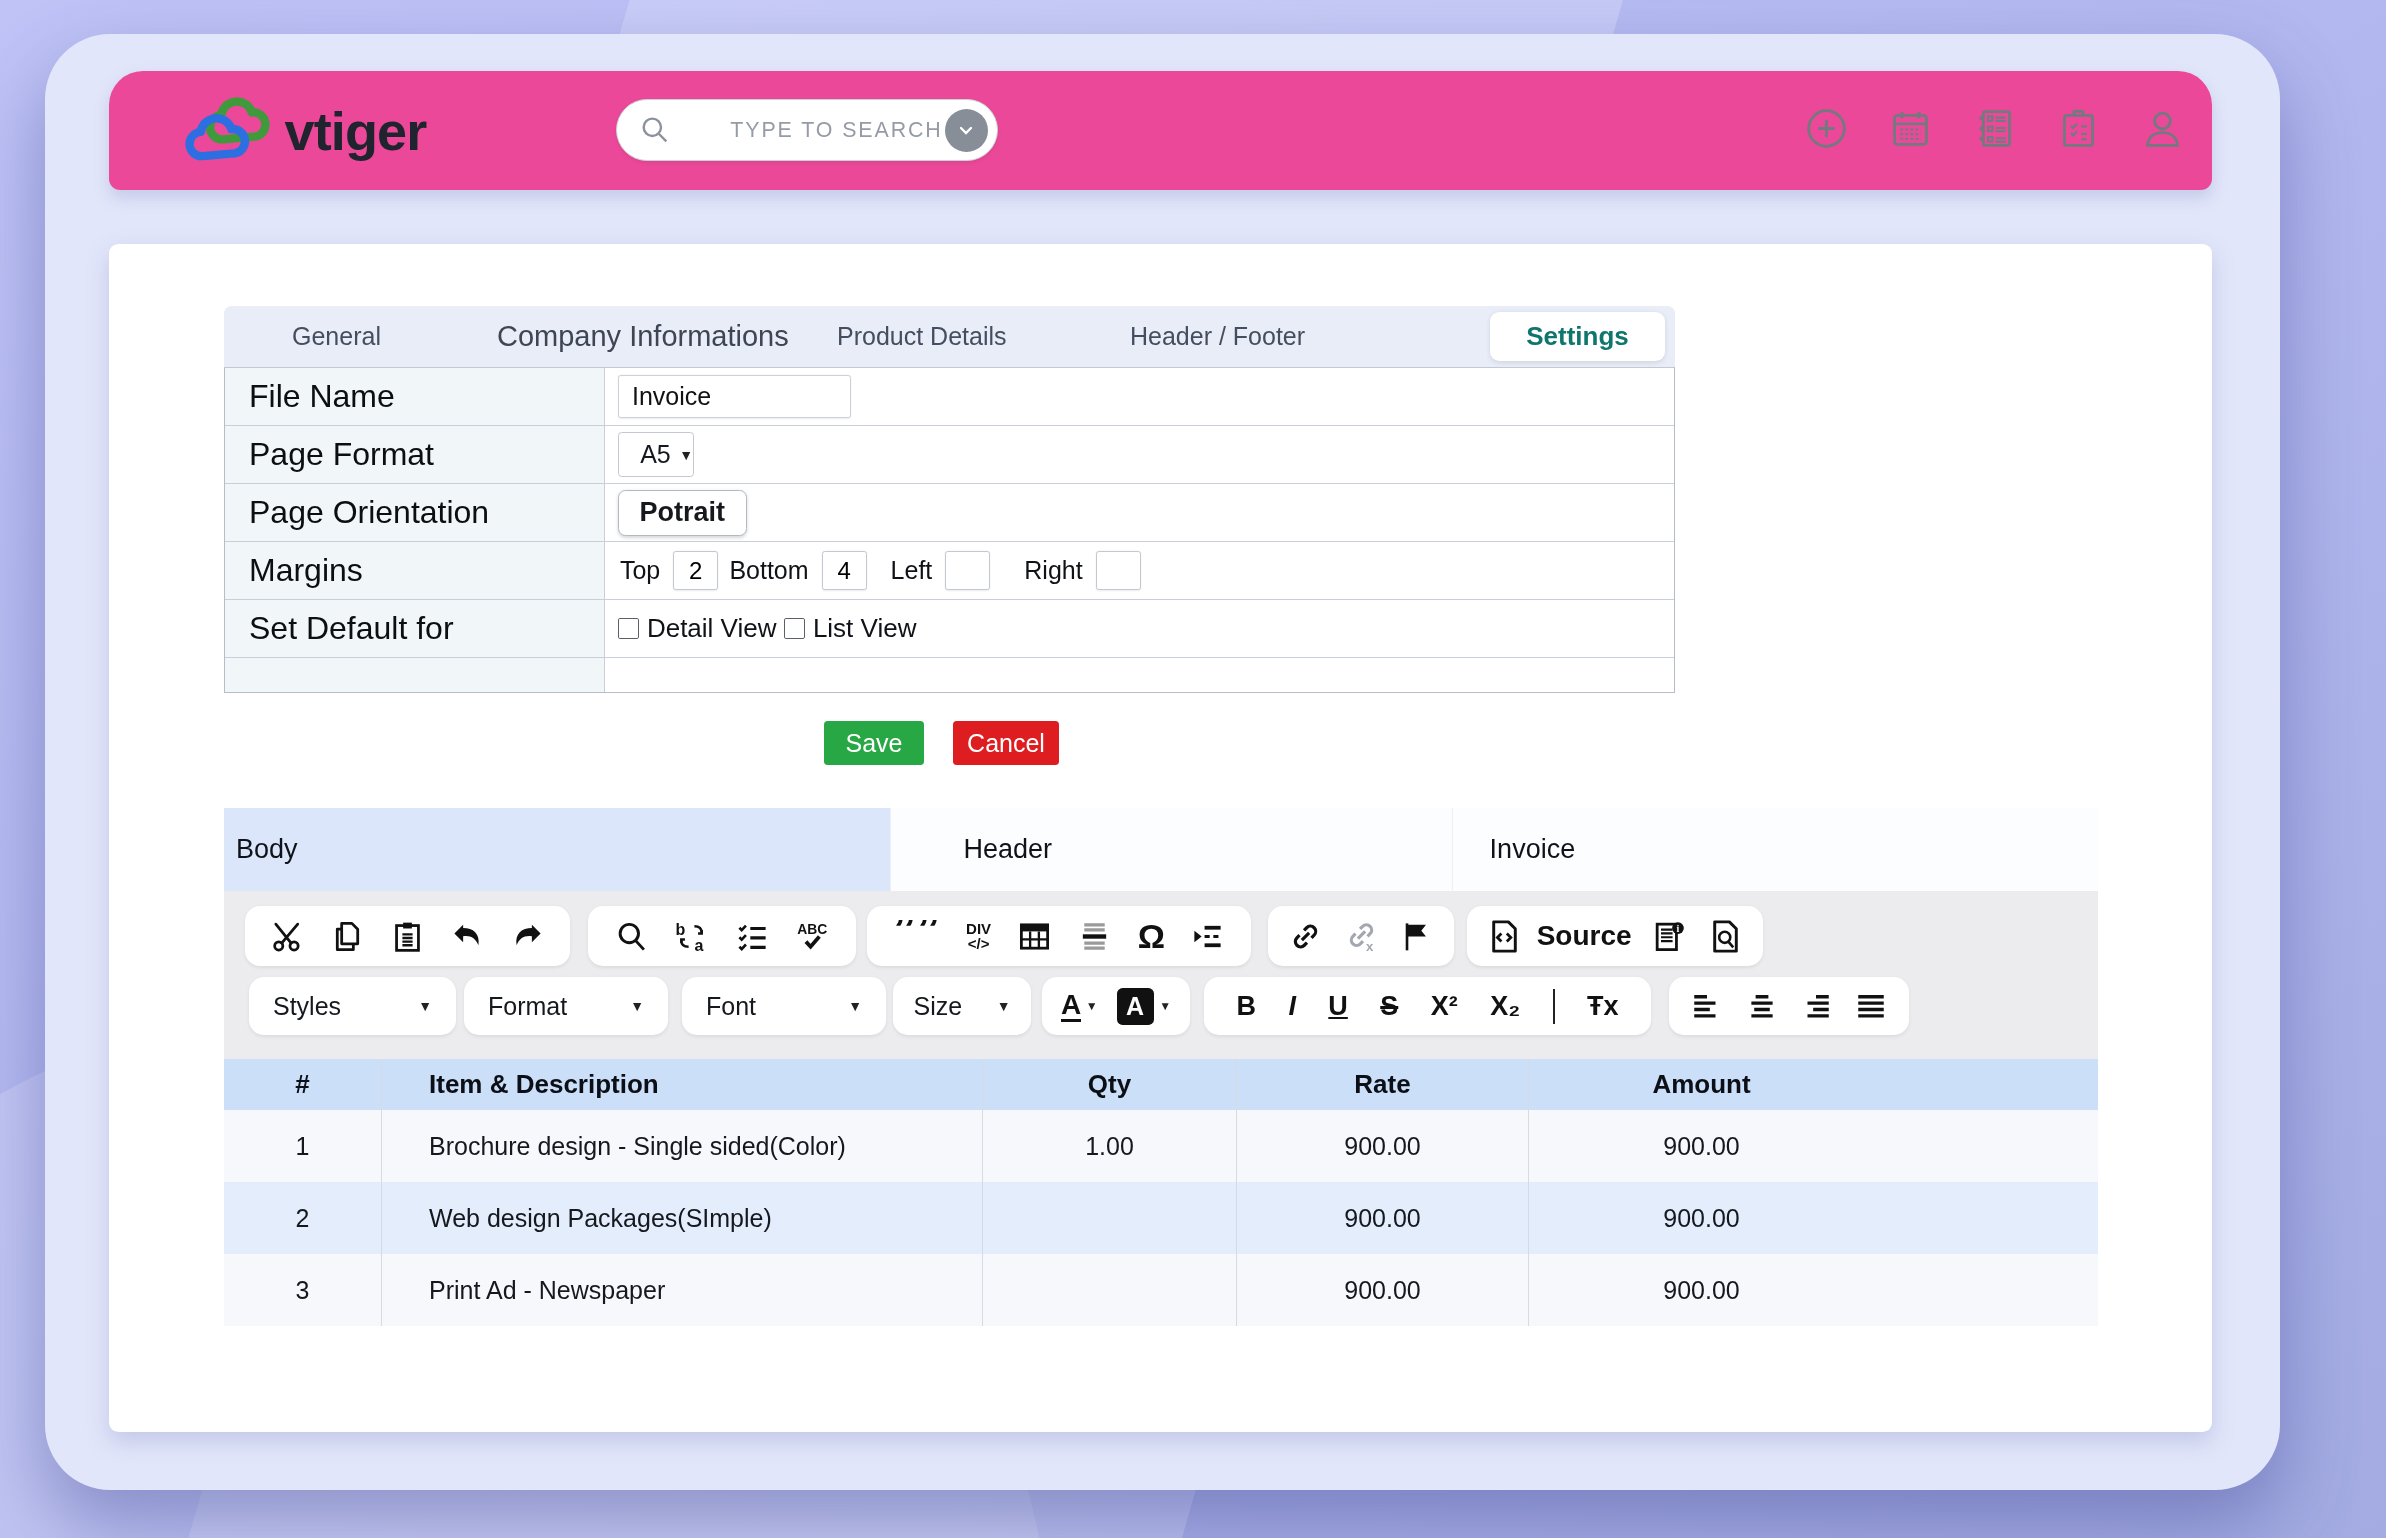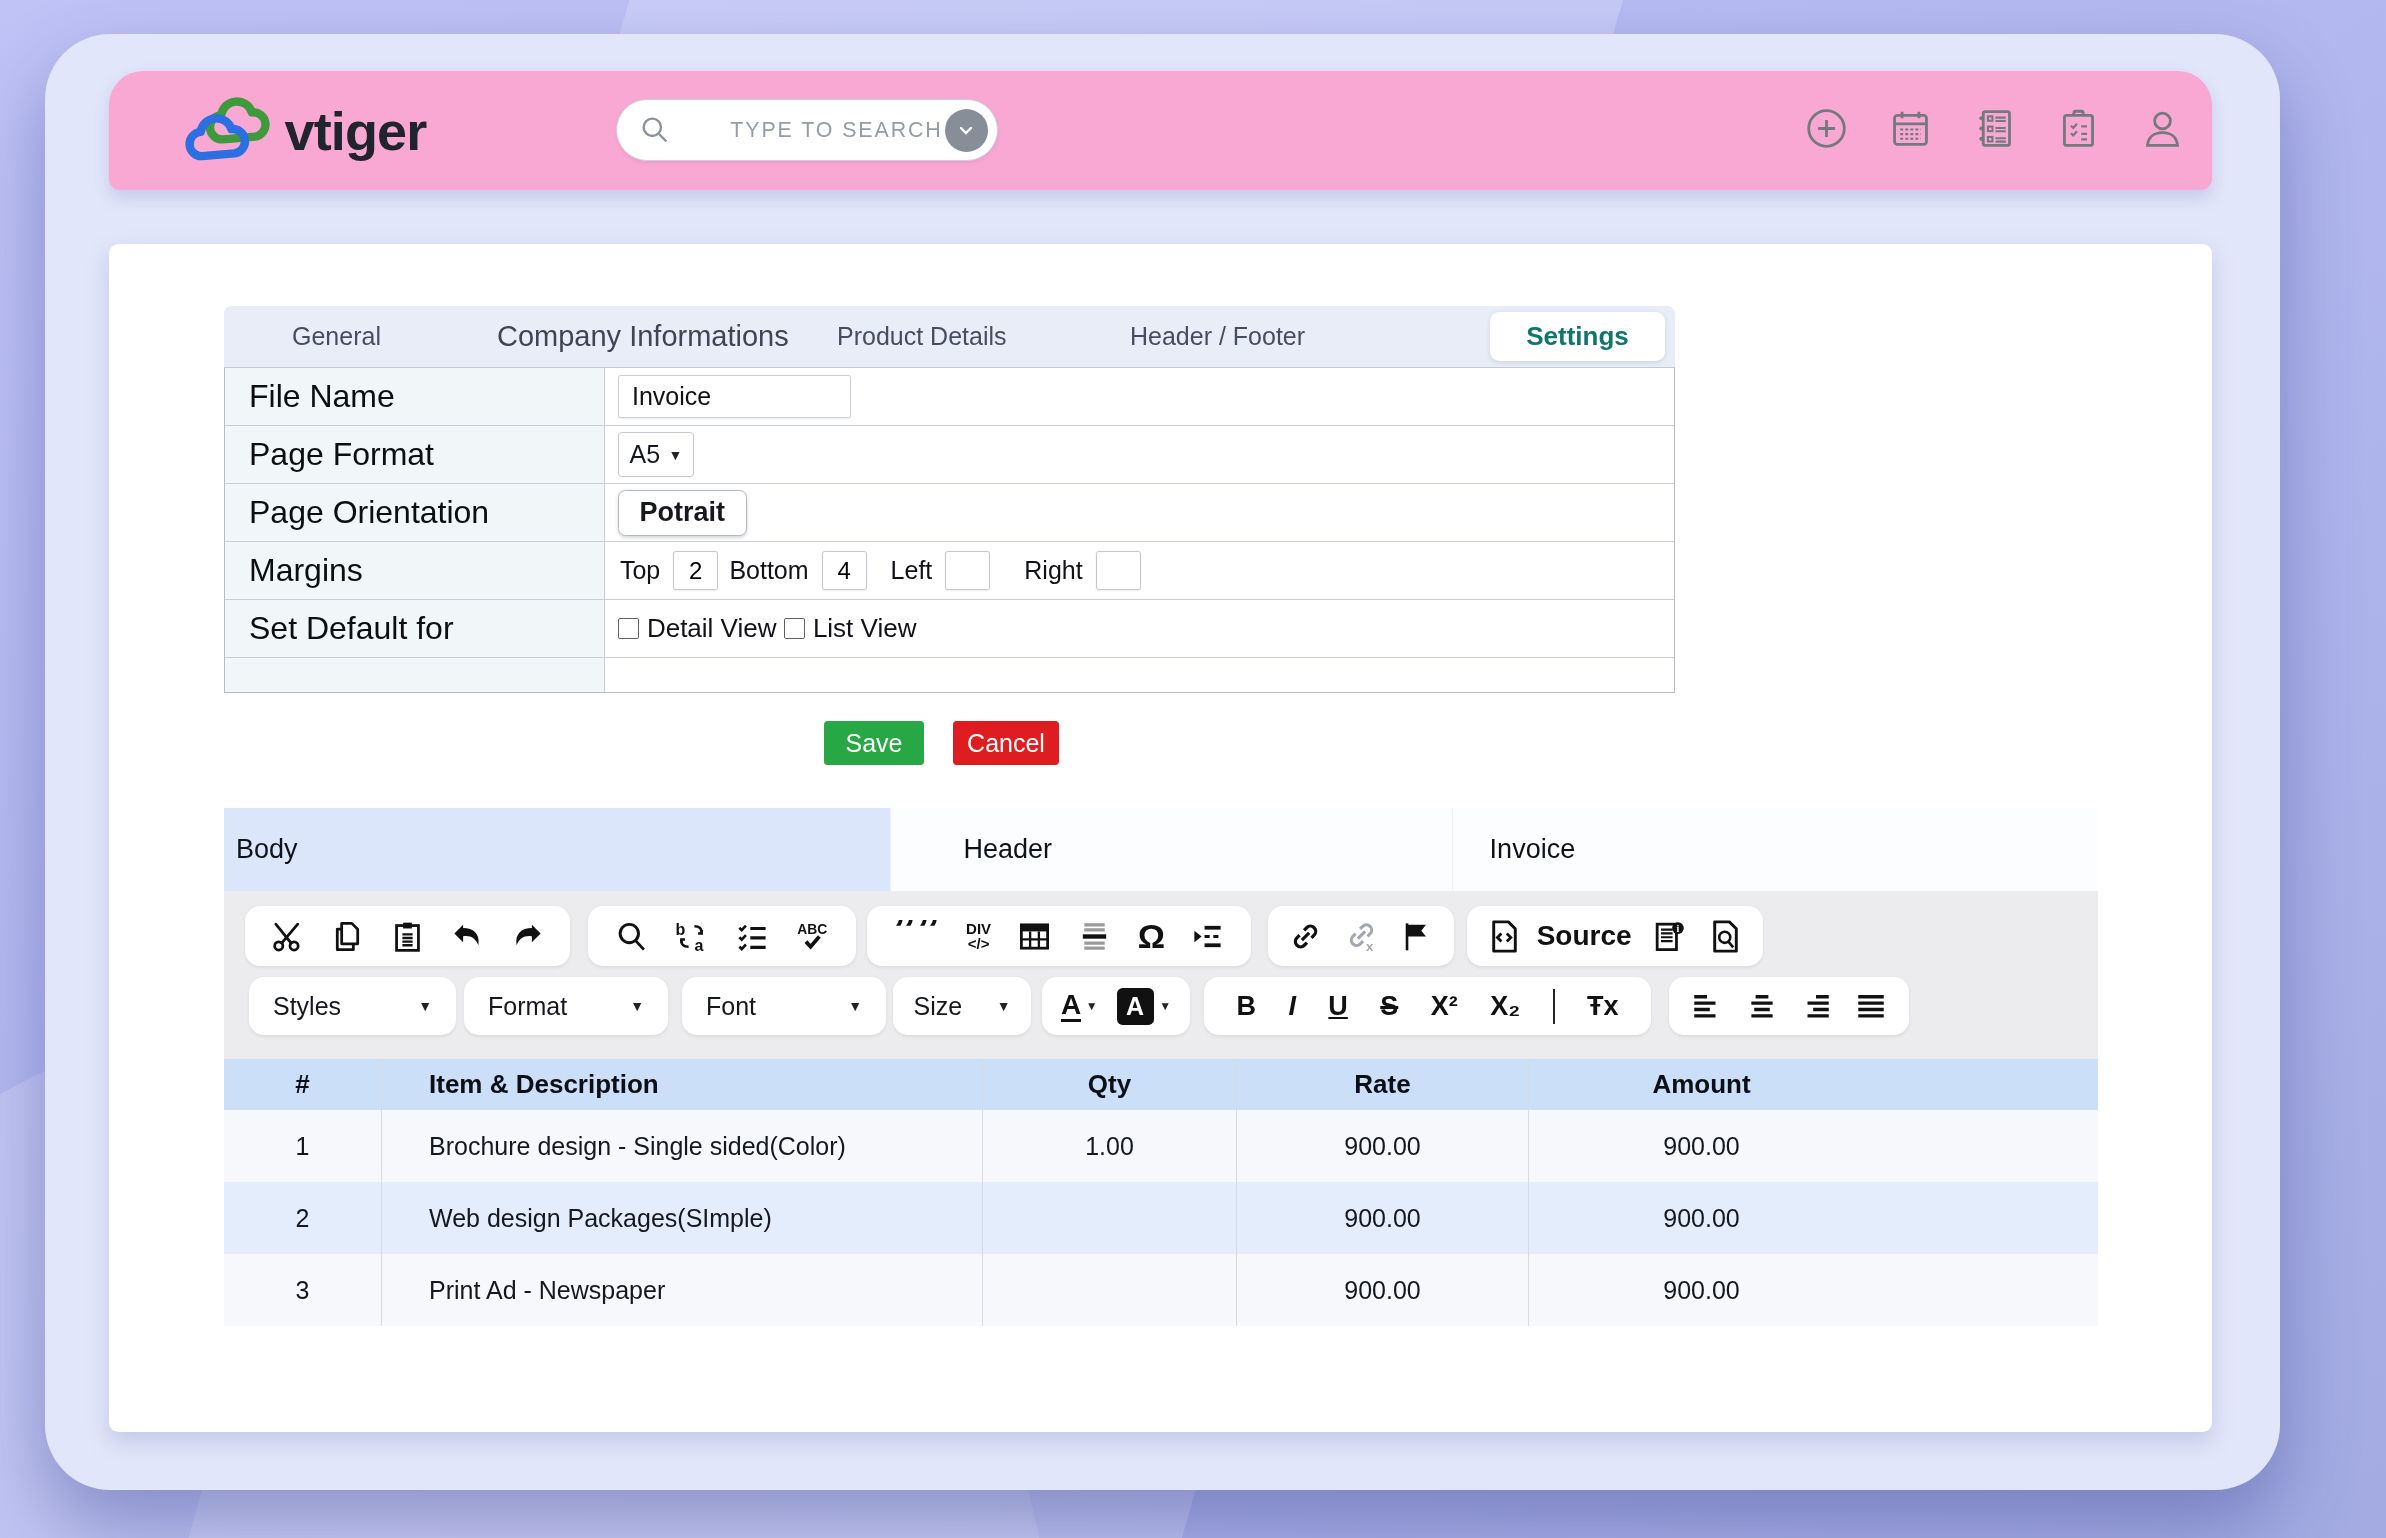--- a/index.html
+++ b/index.html
@@ -7,21 +7,21 @@
   #stage{position:relative;width:2387px;height:1538px;overflow:hidden;
     font-family:"Liberation Sans",sans-serif;color:#15181e;
     background:linear-gradient(150deg,#bfc3f6 0%,#b3b8f0 45%,#a3abe2 100%);}
   .bg-wedge1{position:absolute;left:17%;top:-25%;width:40%;height:160%;
     background:rgba(224,226,253,.38);transform:rotate(16deg);border-radius:131px;}
   .bg-wedge2{position:absolute;left:-14%;bottom:-50%;width:58%;height:85%;
     background:rgba(224,226,253,.32);border-radius:50%;}
   .frame{position:absolute;left:45px;top:34px;width:2235px;height:1456px;
     background:#e2e6fa;border-radius:65px;box-shadow:0 35px 75px rgba(66,74,148,.45);}
   
-  .header-card{position:absolute;left:64px;top:37px;width:2103px;height:119px;background:#f9a8d4;
+  .header-card{position:absolute;left:64px;top:37px;width:2103px;height:119px;background:#ec4899;
     border-radius:34px 34px 11.2px 11.2px;box-shadow:0 7.5px 15px rgba(116,124,188,.25);}
   .logo{position:absolute;left:73px;top:13px;height:93px;display:flex;align-items:center;gap:5.6px;}
   .logo-text{font-size:54px;font-weight:bold;color:#20242e;letter-spacing:-0.9px;}
   .searchbar{position:absolute;left:507px;top:28px;width:382px;height:62px;background:#fff;
     border:1.9px solid #ccd1d9;border-radius:32px;display:flex;align-items:center;
     padding:0 9.3px 0 22.4px;box-shadow:0 1.9px 4.7px rgba(0,0,0,.07);}
   .searchbar input{flex:1;border:none;outline:none;font-family:"Liberation Sans",sans-serif;
     font-size:21.4px;letter-spacing:1.9px;color:#6f7680;margin-left:15px;min-width:0;text-align:right;}
   .searchbar input::placeholder{color:#959ca6;}
   .search-drop{width:43px;height:43px;border-radius:50%;background:#878e97;display:flex;
@@ -45,21 +45,21 @@
   .form{border:0.9px solid #b6bdc9;border-top:0.9px solid #c3c9d4;}
   .frow{display:flex;height:58px;border-bottom:0.9px solid #c9cfd9;}
   .frow.filler{height:34px;border-bottom:none;}
   .flabel{width:380px;background:#f1f7f8;border-right:0.9px solid #c9cfd9;display:flex;
     align-items:center;padding-left:24px;font-size:32px;color:#0c0e12;}
   .fval{flex:1;display:flex;align-items:center;padding-left:13px;background:#fff;}
   .txt{height:43px;border:0.9px solid #ccd0d8;border-radius:2.8px;font-size:25px;color:#111;
     padding:0 13px;font-family:"Liberation Sans",sans-serif;box-shadow:0 0.9px 1.9px rgba(0,0,0,.08);}
   .txt.file{width:233px;}
   .sel{width:76px;height:45px;border:0.9px solid #c3c8d1;border-radius:3.7px;background:#fff;
-    display:flex;align-items:center;justify-content:center;gap:8.4px;font-size:25px;cursor:pointer;}
+    display:flex;align-items:center;justify-content:flex-end;gap:8.4px;font-size:25px;cursor:pointer;}
   .caret{font-size:14px;color:#222;}
   .orient-btn{height:46px;padding:0 20.5px;border:0.9px solid #b3b8c2;border-radius:7.5px;background:#fff;
     font-size:27px;font-weight:600;color:#16181d;box-shadow:0 1.9px 3.7px rgba(0,0,0,.16);cursor:pointer;
     font-family:"Liberation Sans",sans-serif;}
   .mlabel{font-size:25px;color:#101217;margin:0 13px 0 11.2px;}
   .mlabel.first{margin-left:1.9px;}
   .mtxt{width:45px;height:39px;border:0.9px solid #c3c8d1;border-radius:2.8px;text-align:center;
     font-size:24px;font-family:"Liberation Sans",sans-serif;box-shadow:0 0.9px 1.9px rgba(0,0,0,.08);}
   .chk{width:21.4px;height:21.4px;border:1.9px solid #5a5f68;border-radius:1.9px;background:#fff;
     display:inline-block;flex:0 0 auto;cursor:pointer;}

